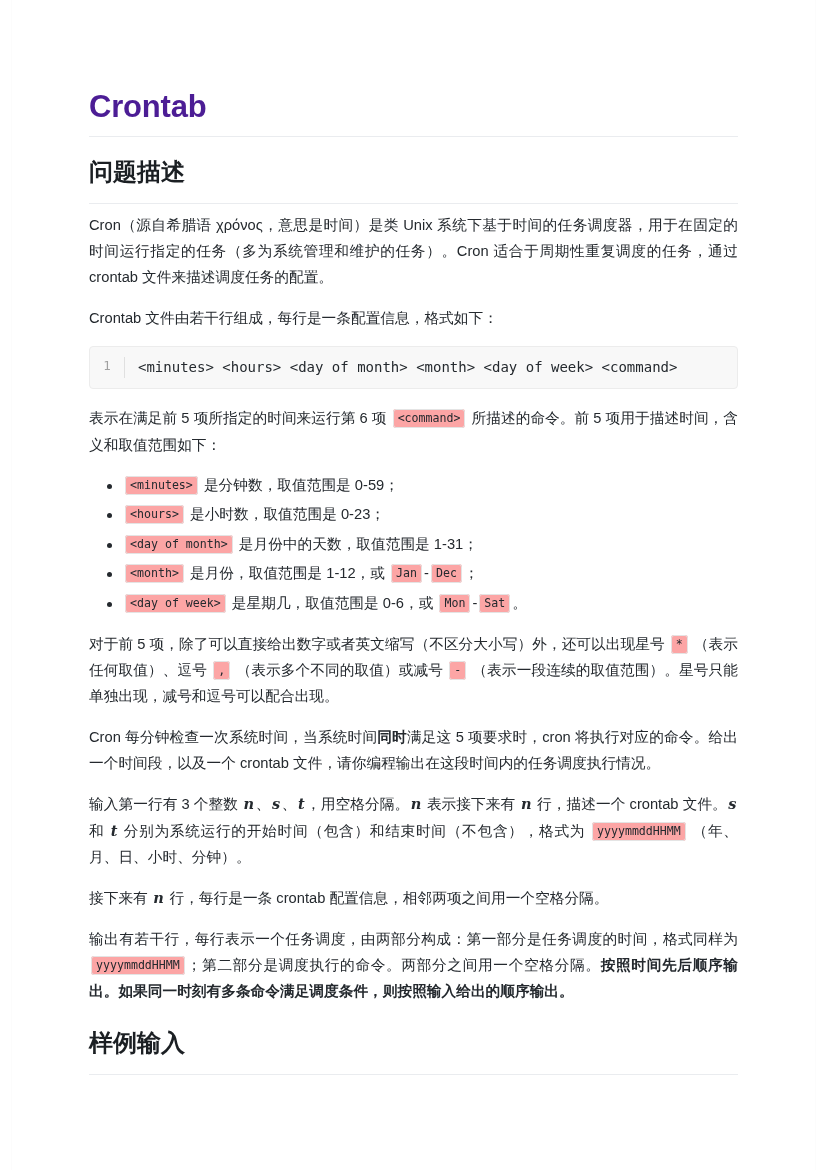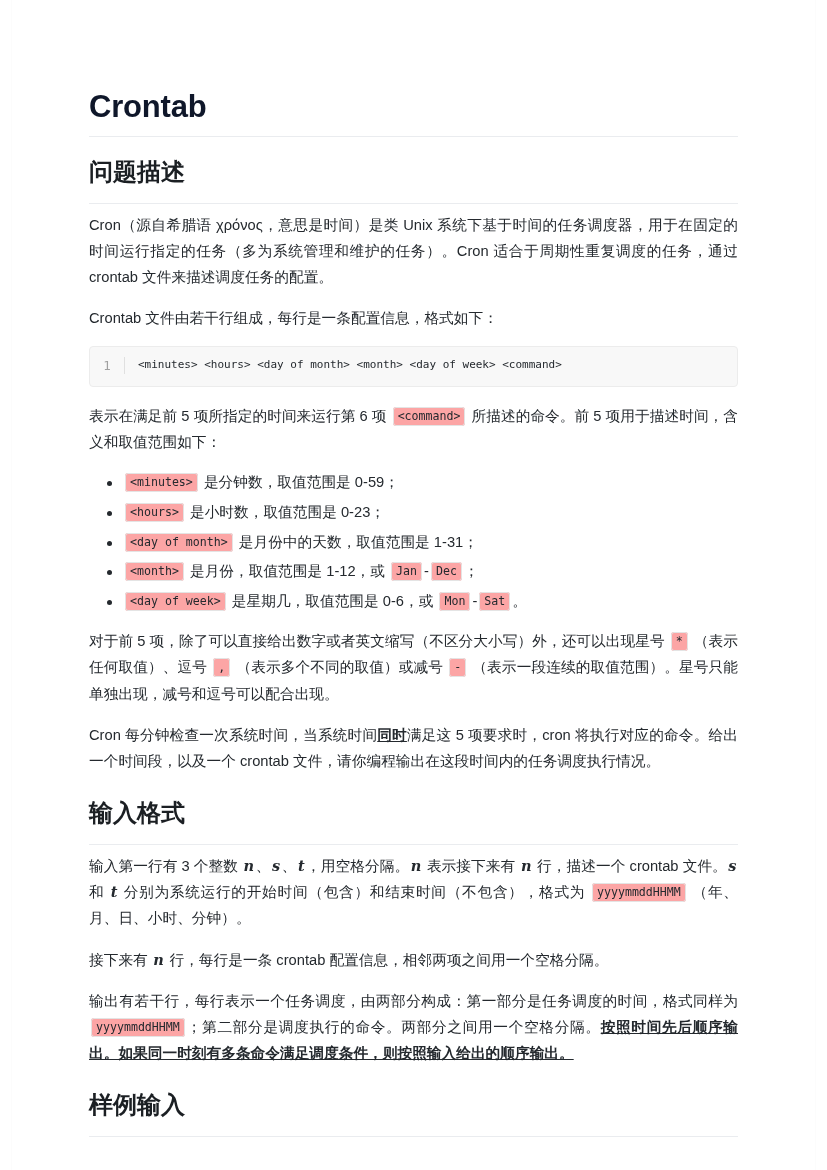--- a/index.html
+++ b/index.html
@@ -30,21 +30,21 @@
   }
 
   h1.doc-title {
     font-size: 31px;
     line-height: 1.25;
     font-weight: bold;
     margin: 0 0 8px 0;
     padding-bottom: 9px;
     border-bottom: 1px solid #eaecef;
     letter-spacing: -0.2px;
-    color: #0f172a;
+    color: #4c1d95;
   }
   h2.section-title {
     font-size: 24px;
     line-height: 1.25;
     font-weight: bold;
     margin: 24px 0 8px 0;
     padding-bottom: 16px;
     border-bottom: 1px solid #eaecef;
     color: #1b1f23;
   }
@@ -90,21 +90,21 @@
     color: #a0a0a0;
     font-family: "DejaVu Sans Mono", "Liberation Mono", monospace;
     font-size: 12.5px;
     line-height: 1.5;
     user-select: none;
   }
   .codeblock .codeline {
     border-left: 1px solid #e0e0e0;
     padding-left: 13px;
     font-family: "DejaVu Sans Mono", "Liberation Mono", monospace;
-    font-size: 11px;
+    font-size: 14px;
     line-height: 1.5;
     color: #24292e;
     white-space: pre;
   }
 
   ul.spec-list {
     margin: 0 0 14px 0;
     padding-left: 34px;
     list-style: none;
   }
@@ -126,21 +126,21 @@
     border-radius: 50%;
   }
 
   .mathvar {
     font-family: "DejaVu Serif", "Liberation Serif", serif;
     font-style: italic;
     font-weight: bold;
     font-size: 14.5px;
     padding: 0 1.5px;
   }
-  strong.bold { font-weight: bold; color: #24292e; text-decoration: underline; }
+  strong.bold { font-weight: bold; color: #24292e; }
 </style>
 </head>
 <body>
 
 <div class="page">
   <div class="content">
 
     <h1 class="doc-title">Crontab</h1>
 
     <h2 class="section-title first">问题描述</h2>
@@ -171,21 +171,20 @@
     </ul>
 
     <p class="para">
       <span>对于前 5 项，除了可以直接给出数字或者英文缩写（不区分大小写）外，还可以出现星号 </span><code class="inline narrow">*</code><span> （表示任何取值）、逗号 </span><code class="inline narrow">,</code><span> （表示多个不同的取值）或减号 </span><code class="inline narrow">-</code><span> （表示一段连续的取值范围）。星号只能单独出现，减号和逗号可以配合出现。</span>
     </p>
 
     <p class="para">
       <span>Cron 每分钟检查一次系统时间，当系统时间</span><strong class="bold">同时</strong><span>满足这 5 项要求时，cron 将执行对应的命令。给出一个时间段，以及一个 crontab 文件，请你编程输出在这段时间内的任务调度执行情况。</span>
     </p>
 
-    <h2 class="section-title">输入格式</h2>
 
     <p class="para">
       <span>输入第一行有 3 个整数 </span><span class="mathvar">n</span><span>、</span><span class="mathvar">s</span><span>、</span><span class="mathvar">t</span><span>，用空格分隔。</span><span class="mathvar">n</span><span> 表示接下来有 </span><span class="mathvar">n</span><span> 行，描述一个 crontab 文件。</span><span class="mathvar">s</span><span> 和 </span><span class="mathvar">t</span><span> 分别为系统运行的开始时间（包含）和结束时间（不包含），格式为 </span><code class="inline">yyyymmddHHMM</code><span> （年、月、日、小时、分钟）。</span>
     </p>
 
     <p class="para">
       <span>接下来有 </span><span class="mathvar">n</span><span> 行，每行是一条 crontab 配置信息，相邻两项之间用一个空格分隔。</span>
     </p>
 
 

